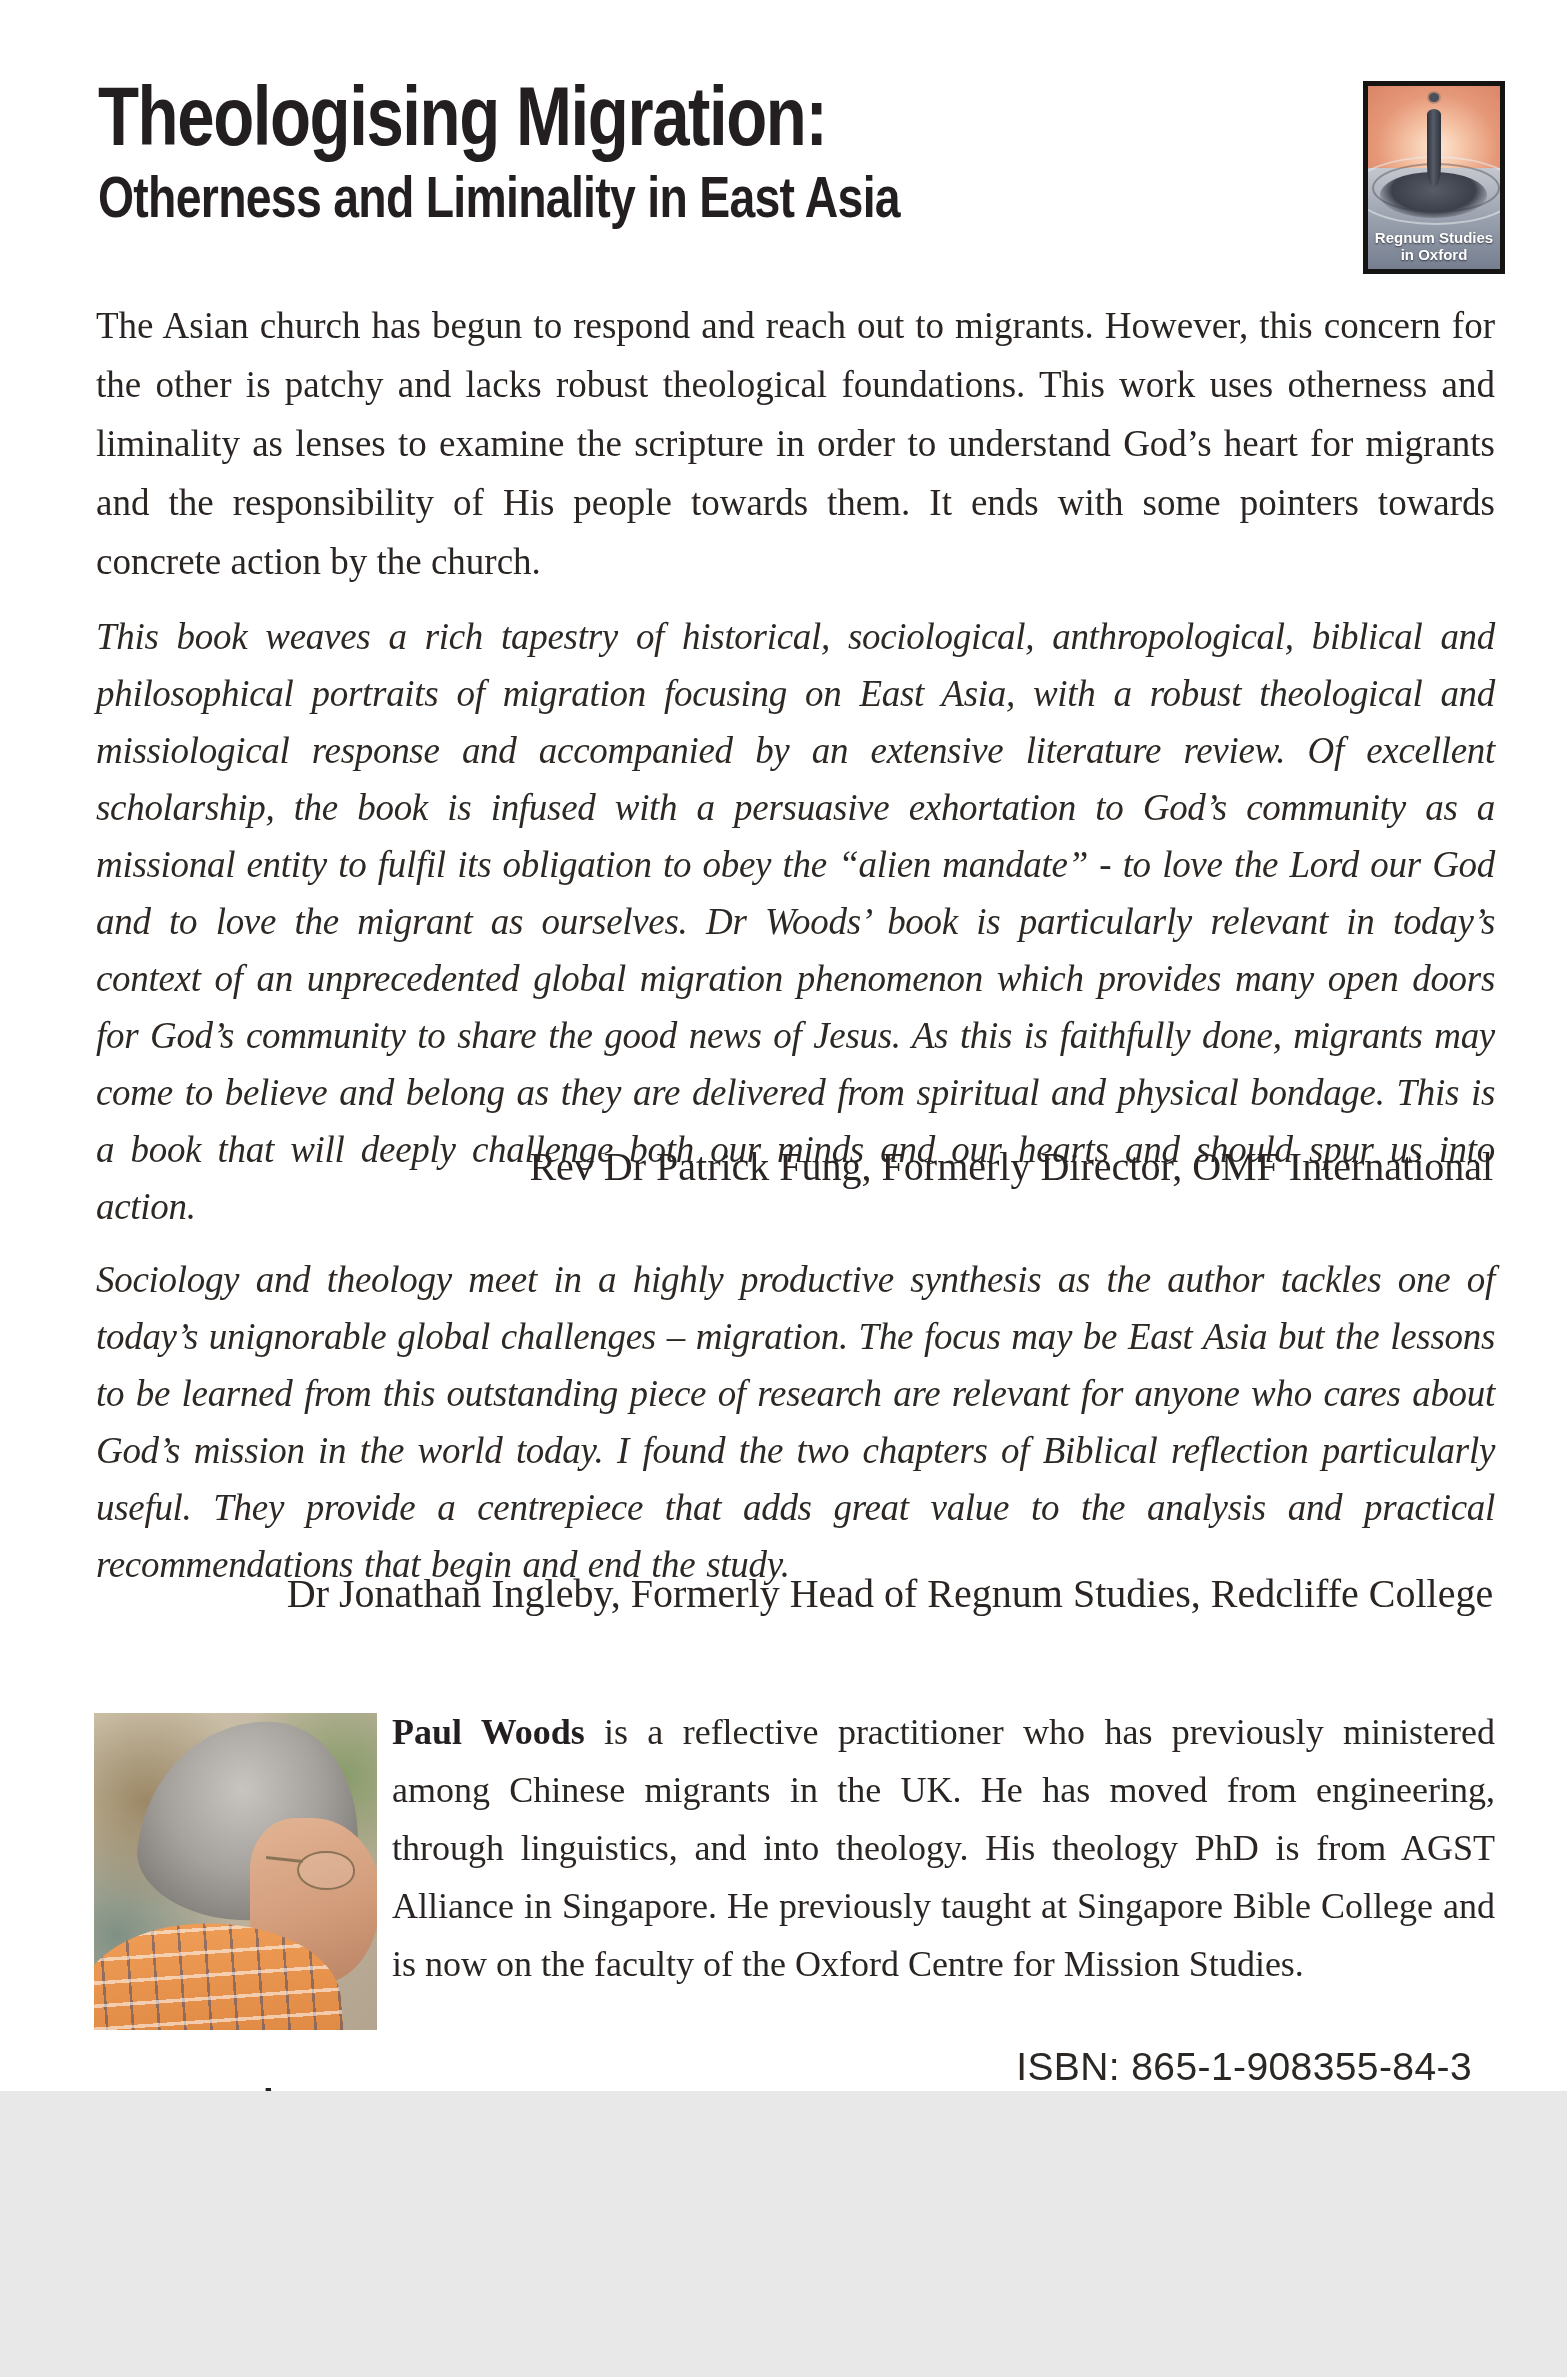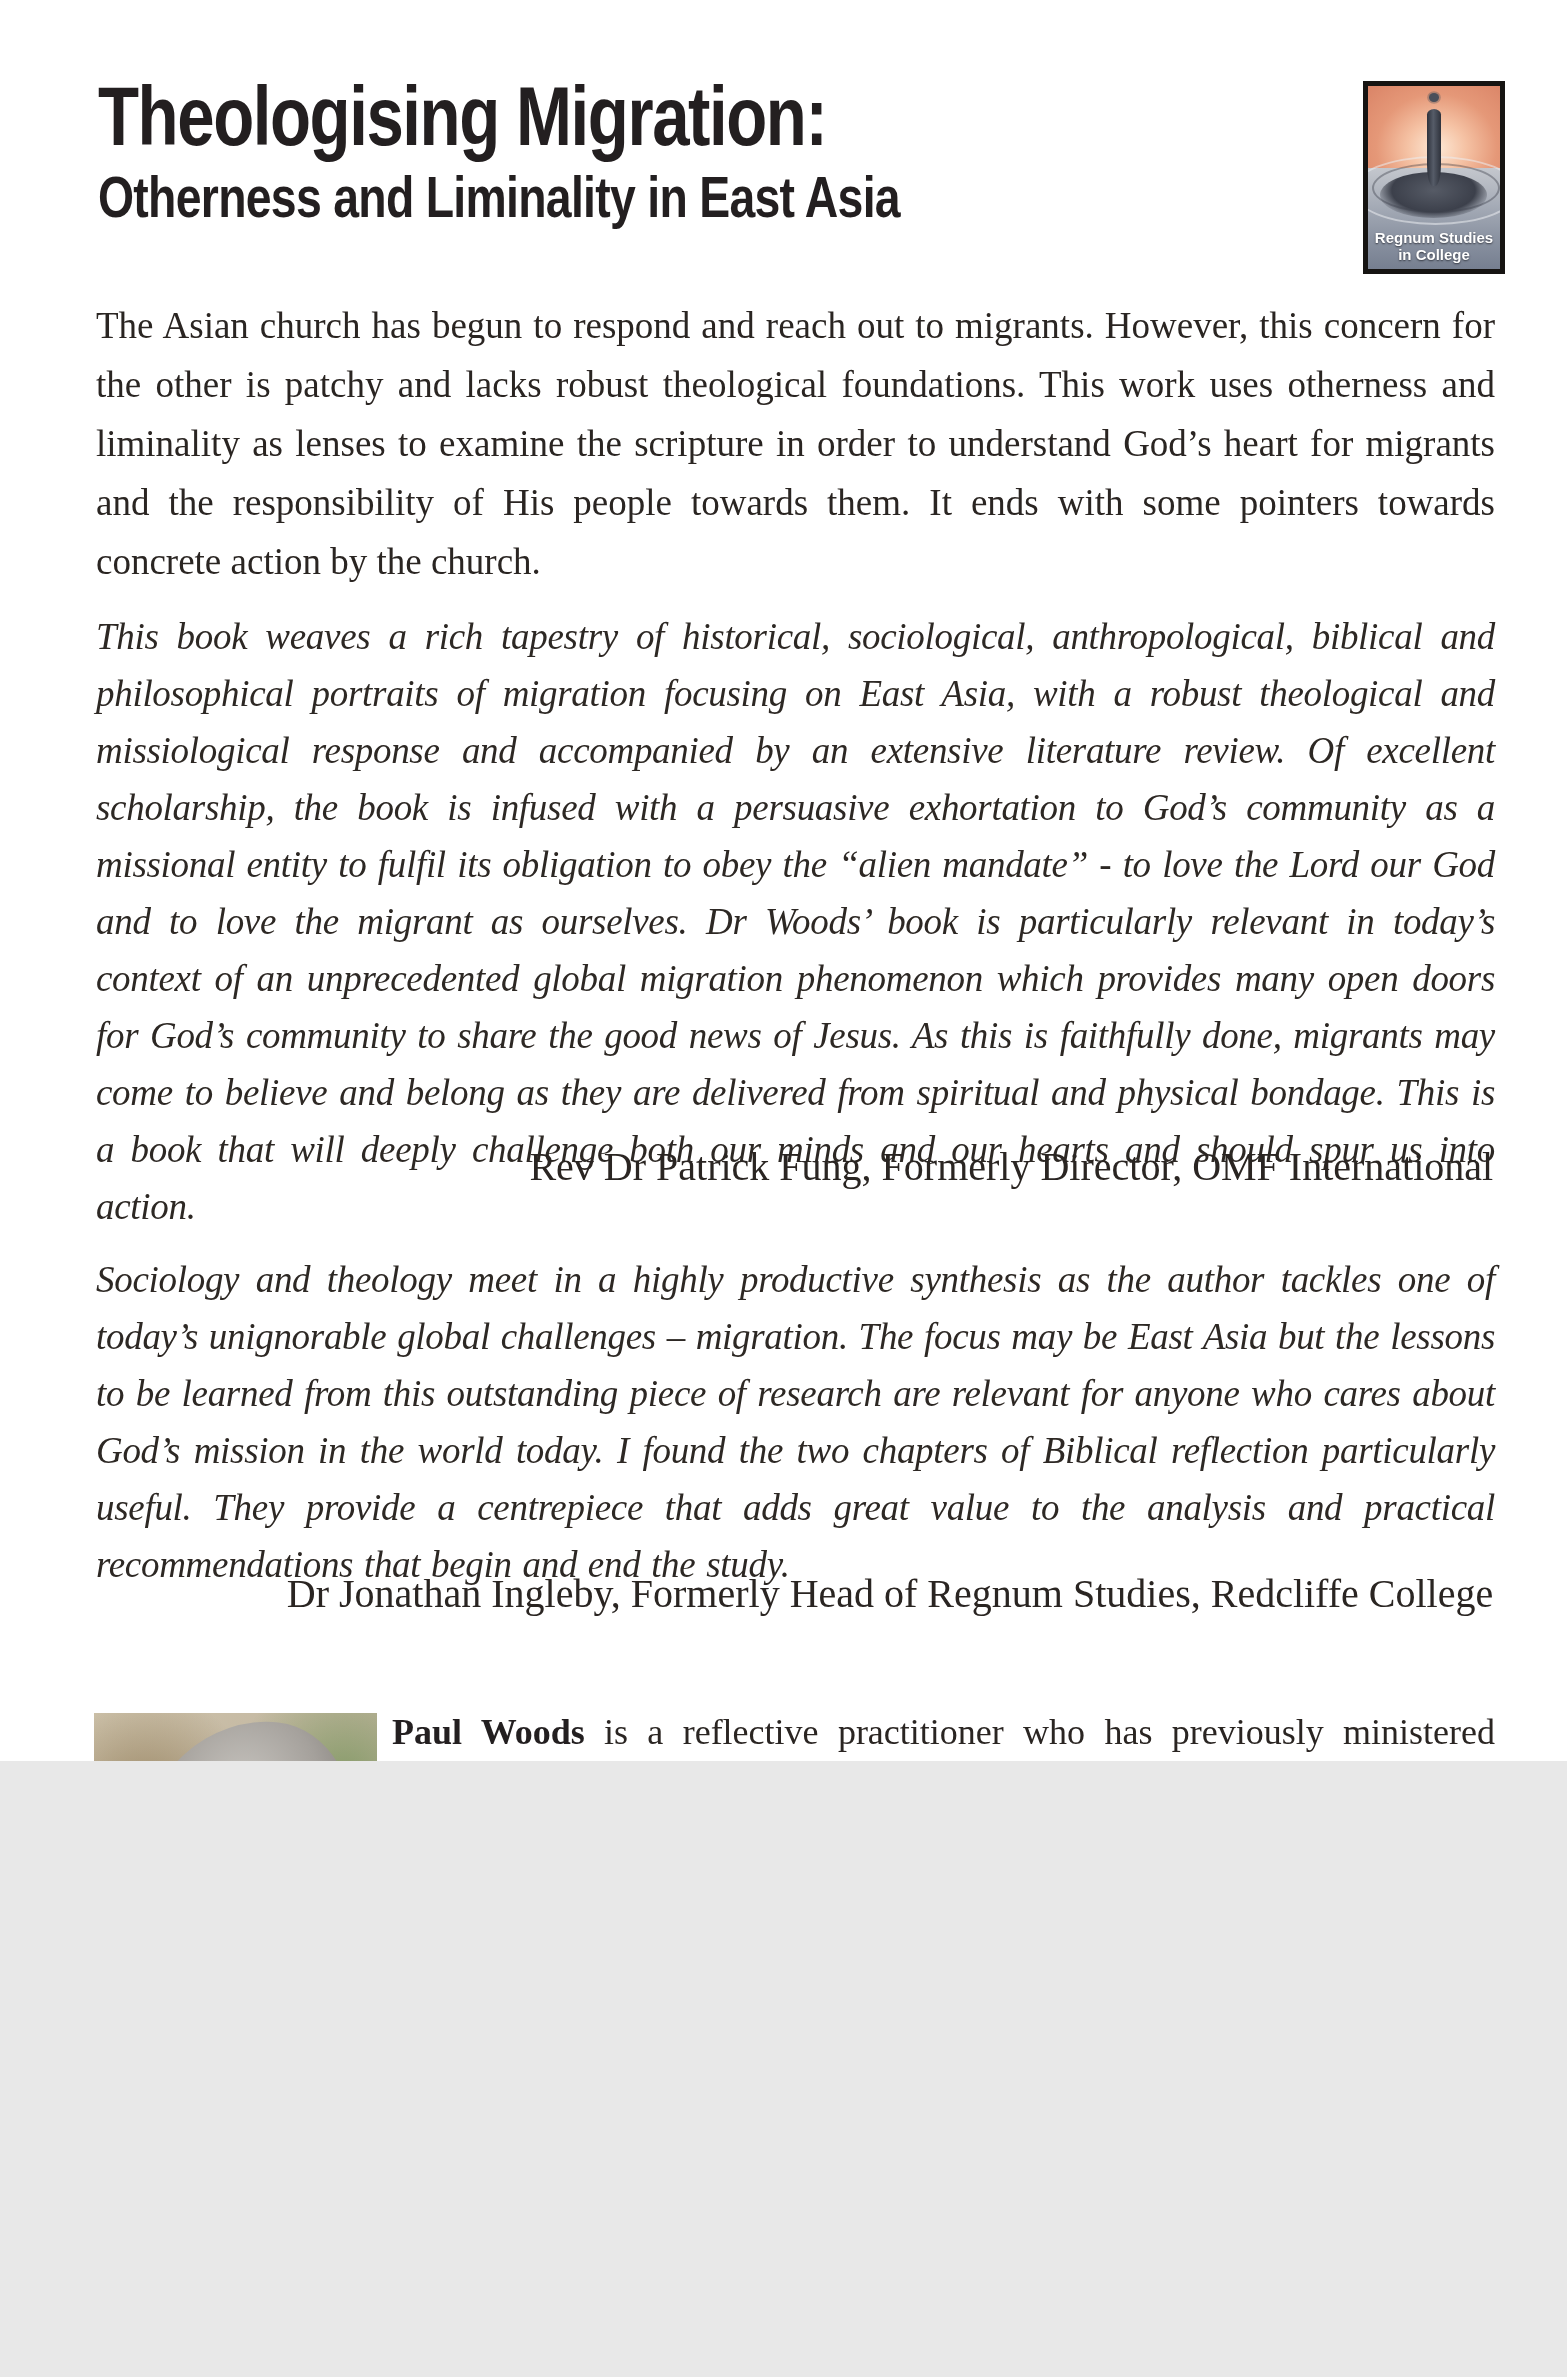--- a/index.html
+++ b/index.html
@@ -1,18 +1,18 @@
 <!DOCTYPE html>
 <html style="font-size:14px"><head>
 <meta charset="utf-8">
 <style>
   html,body{margin:0;padding:0;background:#e8e8e8;}
   .page{
     position:relative;
-    width:1567px;height:1761px;
+    width:1567px;height:2091px;
     background:#ffffff;
     margin:0 auto;
     font-family:"Liberation Serif", serif;
     color:#262220;
     overflow:hidden;
   }
   
   .title-block{position:absolute;left:98px;top:74px;}
   .title-main{
     font-family:"Liberation Sans", sans-serif;
@@ -147,21 +147,21 @@
   <div class="badge">
     <div class="badge-sky"></div>
     <div class="badge-water"></div>
     <div class="badge-ripple r1"></div>
     <div class="badge-ripple r2"></div>
     <div class="badge-mound"></div>
     <div class="badge-drop"></div>
     <div class="badge-droptip"></div>
     <div class="badge-caption">
       <div>Regnum Studies</div>
-      <div>in College</div>
+      <div>in Oxford</div>
     </div>
   </div>
 
   <div class="para blurb">The Asian church has begun to respond and reach out to migrants. However, this concern for the other is patchy and lacks robust theological foundations. This work uses otherness and liminality as lenses to examine the scripture in order to understand God’s heart for migrants and the responsibility of His people towards them. It ends with some pointers towards concrete action by the church.</div>
 
   <div class="para quote quote1">This book weaves a rich tapestry of historical, sociological, anthropological, biblical and philosophical portraits of migration focusing on East Asia, with a robust theological and missiological response and accompanied by an extensive literature review.  Of excellent scholarship,  the book is infused with a persuasive exhortation to God’s community as a missional entity to fulfil its obligation to obey the “alien mandate” - to love the Lord our God and to love the migrant as ourselves.  Dr Woods’ book is particularly relevant in today’s context of an unprecedented global migration phenomenon which provides many open doors for God’s community to share the good news of Jesus.  As this is faithfully done, migrants may come to believe and belong as they are delivered from spiritual and physical bondage.  This is a book that will deeply challenge both our minds and our hearts and should spur us into action.</div>
   <div class="attribution attr1">Rev Dr Patrick Fung, Formerly Director, OMF International</div>
 
   <div class="para quote quote2">Sociology and theology meet in a highly productive synthesis as the author tackles one of today’s unignorable global challenges – migration. The focus may be East Asia but the lessons to be learned from this outstanding piece of research are relevant for anyone who cares about God’s mission in the world today. I found the two chapters of Biblical reflection particularly useful. They provide a centrepiece that adds great value to the analysis and practical recommendations that begin and end the study.</div>
   <div class="attribution attr2">Dr Jonathan Ingleby, Formerly Head of Regnum Studies, Redcliffe College</div>

